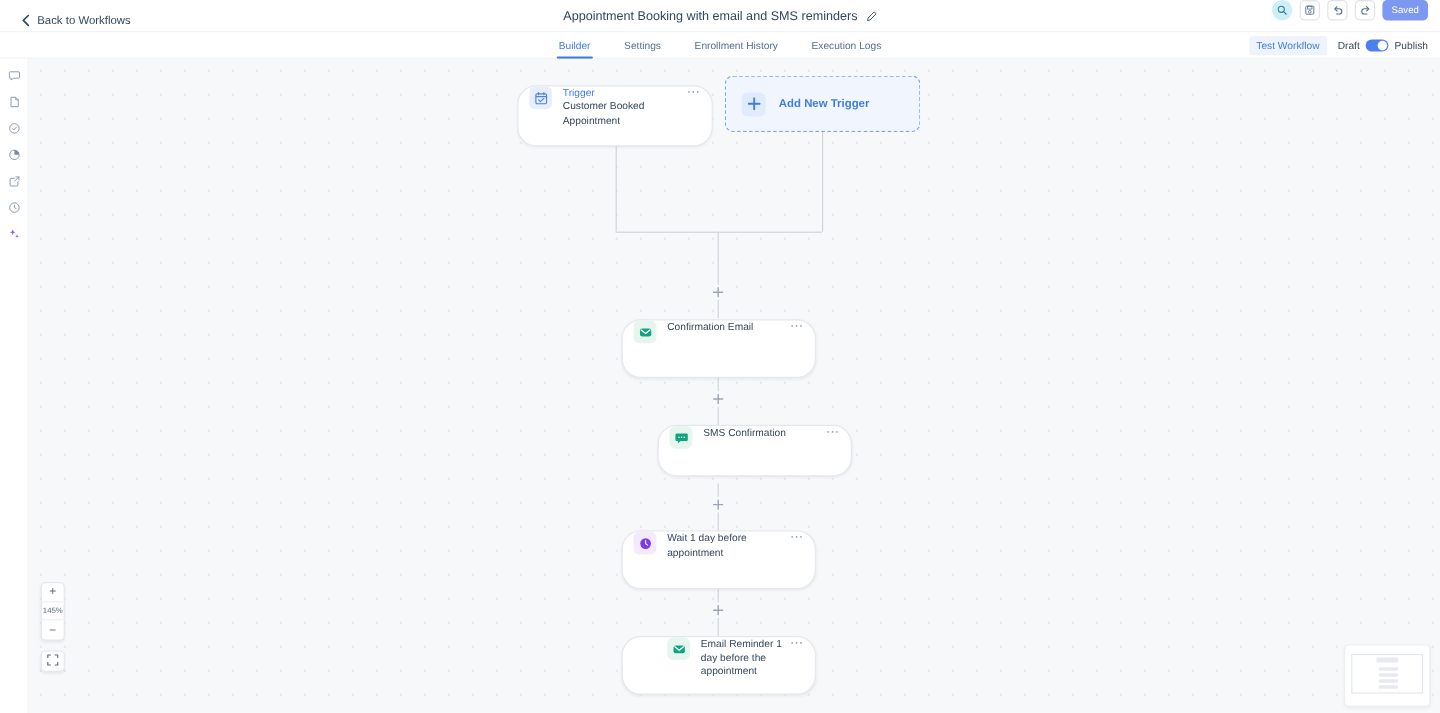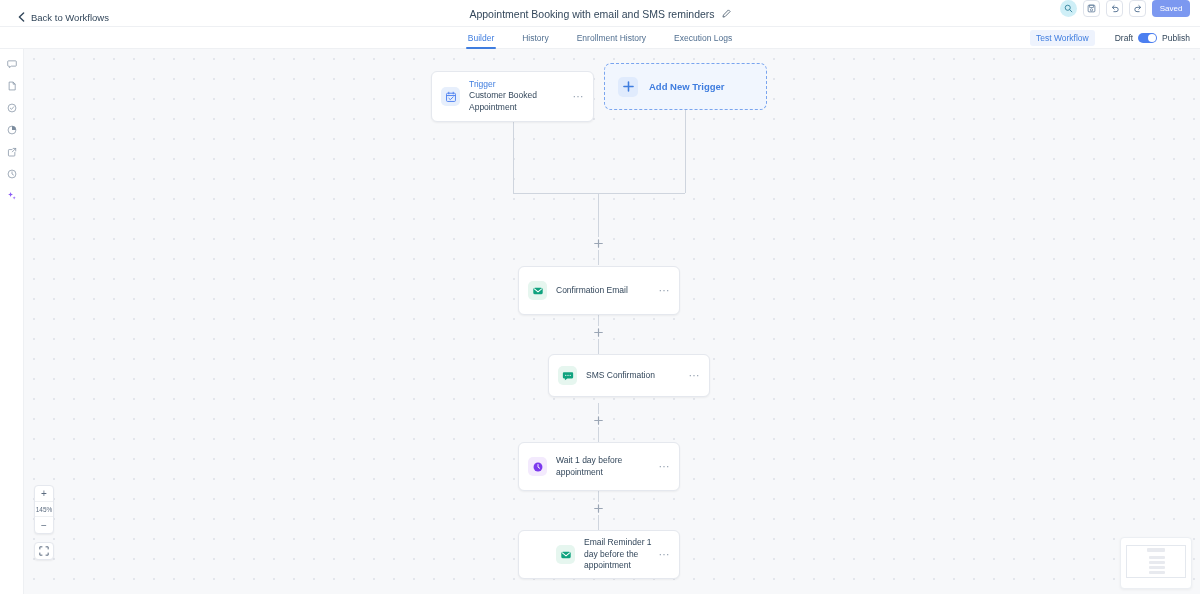--- a/index.html
+++ b/index.html
@@ -65,21 +65,21 @@
     height: 22px; display: flex; align-items: center; position: relative;
     padding: 0 2px;
   }
   .tab.active { color: #3f7ddf; }
   .tab.active::after {
     content: ""; position: absolute; left: 0; right: 0; bottom: 0;
     height: 2px; background: #3f7ddf; border-radius: 1px;
   }
   .tab-right {
     position: absolute; right: 10px; top: 0; height: 22px;
-    display: flex; align-items: center; gap: 20px;
+    display: flex; align-items: center; gap: 9px;
   }
   .test-wf {
     font-size: 8.5px; color: #3f7ddf; background: #eef3fd;
     padding: 3px 6px; border-radius: 3px; cursor: pointer;
   }
   .toggle-wrap { display: flex; align-items: center; gap: 5px; }
   .toggle-label { font-size: 8.5px; color: #33475b; }
   .toggle {
     width: 19px; height: 10px; border-radius: 5px; background: #4c7ff0;
     position: relative; cursor: pointer;
@@ -107,23 +107,23 @@
     width: 1176px; height: 545px;
     background-color: #f7f8fa;
     background-image: radial-gradient(circle, #e3e6ec 0.8px, transparent 0.9px);
     background-size: 20px 20px;
     overflow: hidden;
   }
 
   
   .node {
     position: absolute; background: #fff;
-    border: 1px solid #e5e8ee; border-radius: 6px;
+    border: 1px solid #e5e8ee; border-radius: 16px;
     box-shadow: 0 1px 2px rgba(0,0,0,0.05);
-    display: flex; align-items: center; cursor: pointer;
+    display: flex; align-items: flex-start; cursor: pointer;
   }
   .node-icon {
     width: 19px; height: 19px; border-radius: 5px;
     display: flex; align-items: center; justify-content: center;
     flex: 0 0 auto; margin-left: 9px;
   }
   .node-body { margin-left: 9px; flex: 1 1 auto; min-width: 0; }
   .node-kicker { font-size: 8.5px; color: #3f7ddf; margin-bottom: 1px; }
   .node-title { font-size: 8.5px; color: #33475b; line-height: 1.38; }
   .node-dots {
@@ -243,21 +243,21 @@
         <path d="M7 3.1 L9.2 5.25 L7 7.4" fill="none" stroke="#516f90" stroke-width="1.1" stroke-linecap="round" stroke-linejoin="round"></path>
       </svg>
     </div>
     <div class="saved-btn">Saved</div>
   </div>
 </div>
 
 <div class="tabbar">
   <div class="tabs">
     <div class="tab active">Builder</div>
-    <div class="tab">History</div>
+    <div class="tab">Settings</div>
     <div class="tab">Enrollment History</div>
     <div class="tab">Execution Logs</div>
   </div>
   <div class="tab-right">
     <div class="test-wf">Test Workflow</div>
     <div class="toggle-wrap">
       <span class="toggle-label">Draft</span>
       <div class="toggle">
           <span class="knob"></span>
         </div>

